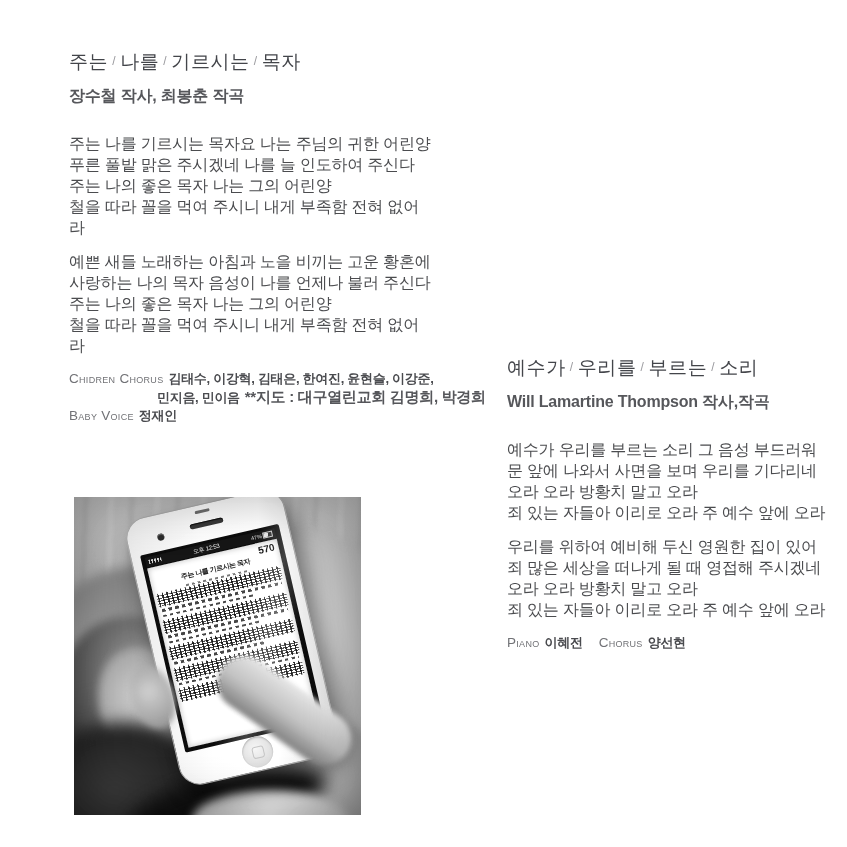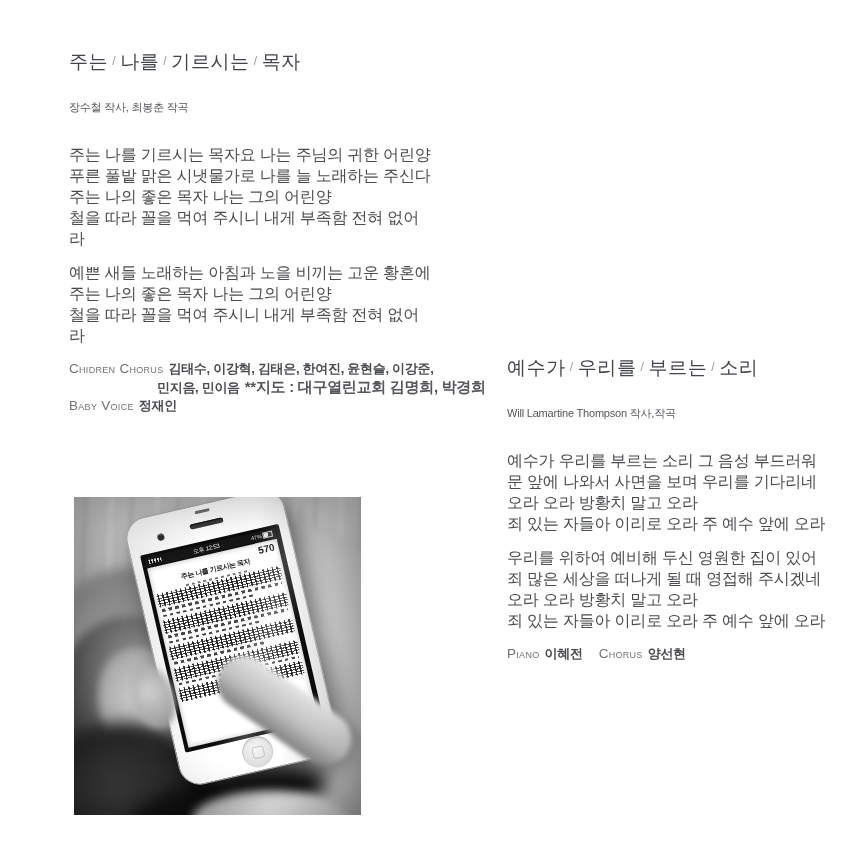--- a/index.html
+++ b/index.html
@@ -8,21 +8,21 @@
 
   
   .song{position:absolute;}
   #song1{left:69px;top:50px;width:365px;}
   #song2{left:507px;top:356px;width:345px;}
 
   .song-title{margin:0;font-size:19px;line-height:24px;font-weight:400;
     color:#43454a;letter-spacing:.6px;}
   .song-title .slash{font-size:12px;color:#9a9a9e;position:relative;top:-3px;margin:0 4px;}
 
-  .byline{margin:24px 0 0;font-size:11px;line-height:14px;font-weight:400;color:#56575b;letter-spacing:-.2px;}
+  .byline{margin:13px 0 0;font-size:16px;line-height:14px;font-weight:700;color:#56575b;letter-spacing:-.2px;}
 
   .verse{margin:0;}
   .verse p{margin:0;font-size:16px;line-height:21px;color:#4b4c4f;letter-spacing:-.2px;}
   .verse.first{margin-top:30px;}
   .verse.second{margin-top:13px;}
 
   .credits{margin-top:14px;}
   .credit-line{margin:0;line-height:18px;font-size:13px;color:#4c4d51;white-space:nowrap;}
   .role{font-variant:small-caps;font-size:13.5px;color:#717276;letter-spacing:.3px;margin-right:5px;}
   .name{font-weight:700;font-size:13px;color:#4a4b4f;letter-spacing:-.3px;}
@@ -100,26 +100,27 @@
 <body>
 
 <div class="page">
 
   <section class="song" id="song1">
     <h1 class="song-title"><span>주는</span><span class="slash">/</span><span>나를</span><span class="slash">/</span><span>기르시는</span><span class="slash">/</span><span>목자</span></h1>
     <p class="byline">장수철 작사, 최봉춘 작곡</p>
 
     <div class="verse first">
       <p>주는 나를 기르시는 목자요 나는 주님의 귀한 어린양</p>
-      <p>푸른 풀밭 맑은 시냇물가로 나를 늘 노래하는 주신다</p>
+      <p>푸른 풀밭 맑은 주시겠네 나를 늘 인도하여 주신다</p>
       <p>주는 나의 좋은 목자 나는 그의 어린양</p>
       <p>철을 따라 꼴을 먹여 주시니 내게 부족함 전혀 없어라</p>
     </div>
     <div class="verse second">
       <p>예쁜 새들 노래하는 아침과 노을 비끼는 고운 황혼에</p>
+      <p>사랑하는 나의 목자 음성이 나를 언제나 불러 주신다</p>
       <p>주는 나의 좋은 목자 나는 그의 어린양</p>
       <p>철을 따라 꼴을 먹여 주시니 내게 부족함 전혀 없어라</p>
     </div>
 
     <div class="credits">
       <p class="credit-line">
         <span class="role">Chidren Chorus</span><span class="name">김태수, 이강혁, 김태은, 한여진, 윤현슬, 이강준,</span>
       </p>
       <p class="credit-line indent">
         <span class="name">민지음, 민이음</span><span class="note">**지도 : 대구열린교회 김명희, 박경희</span>

